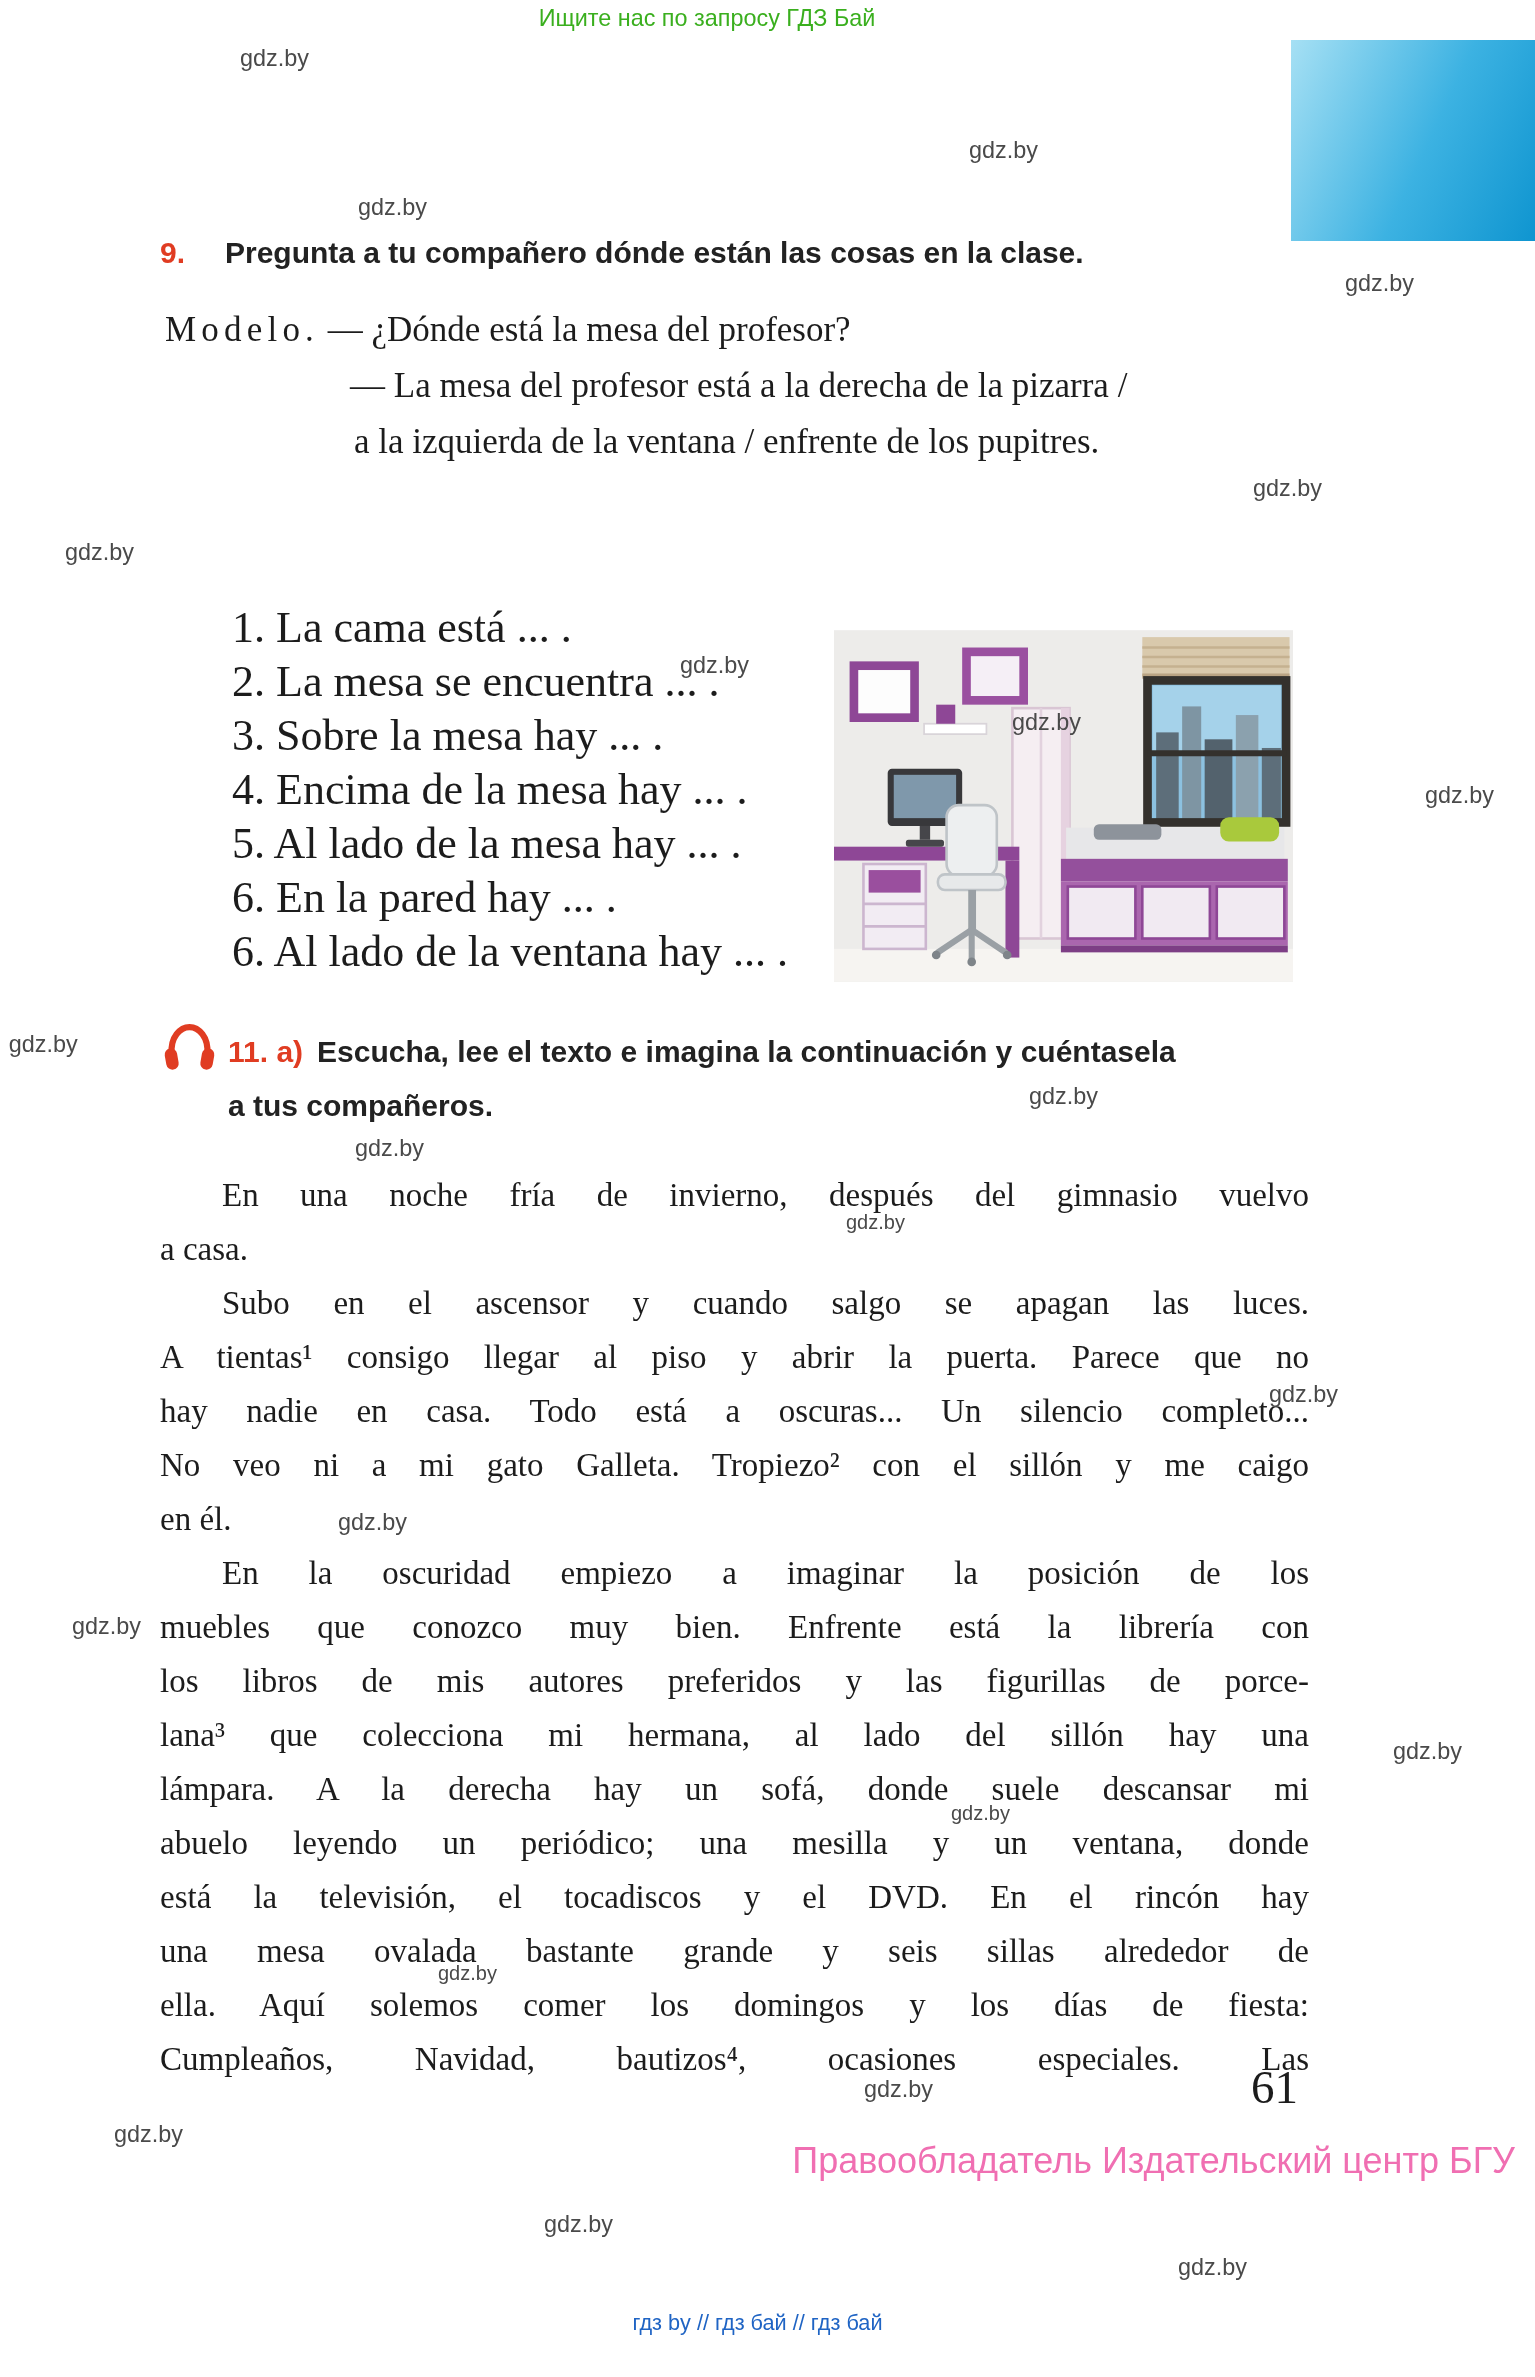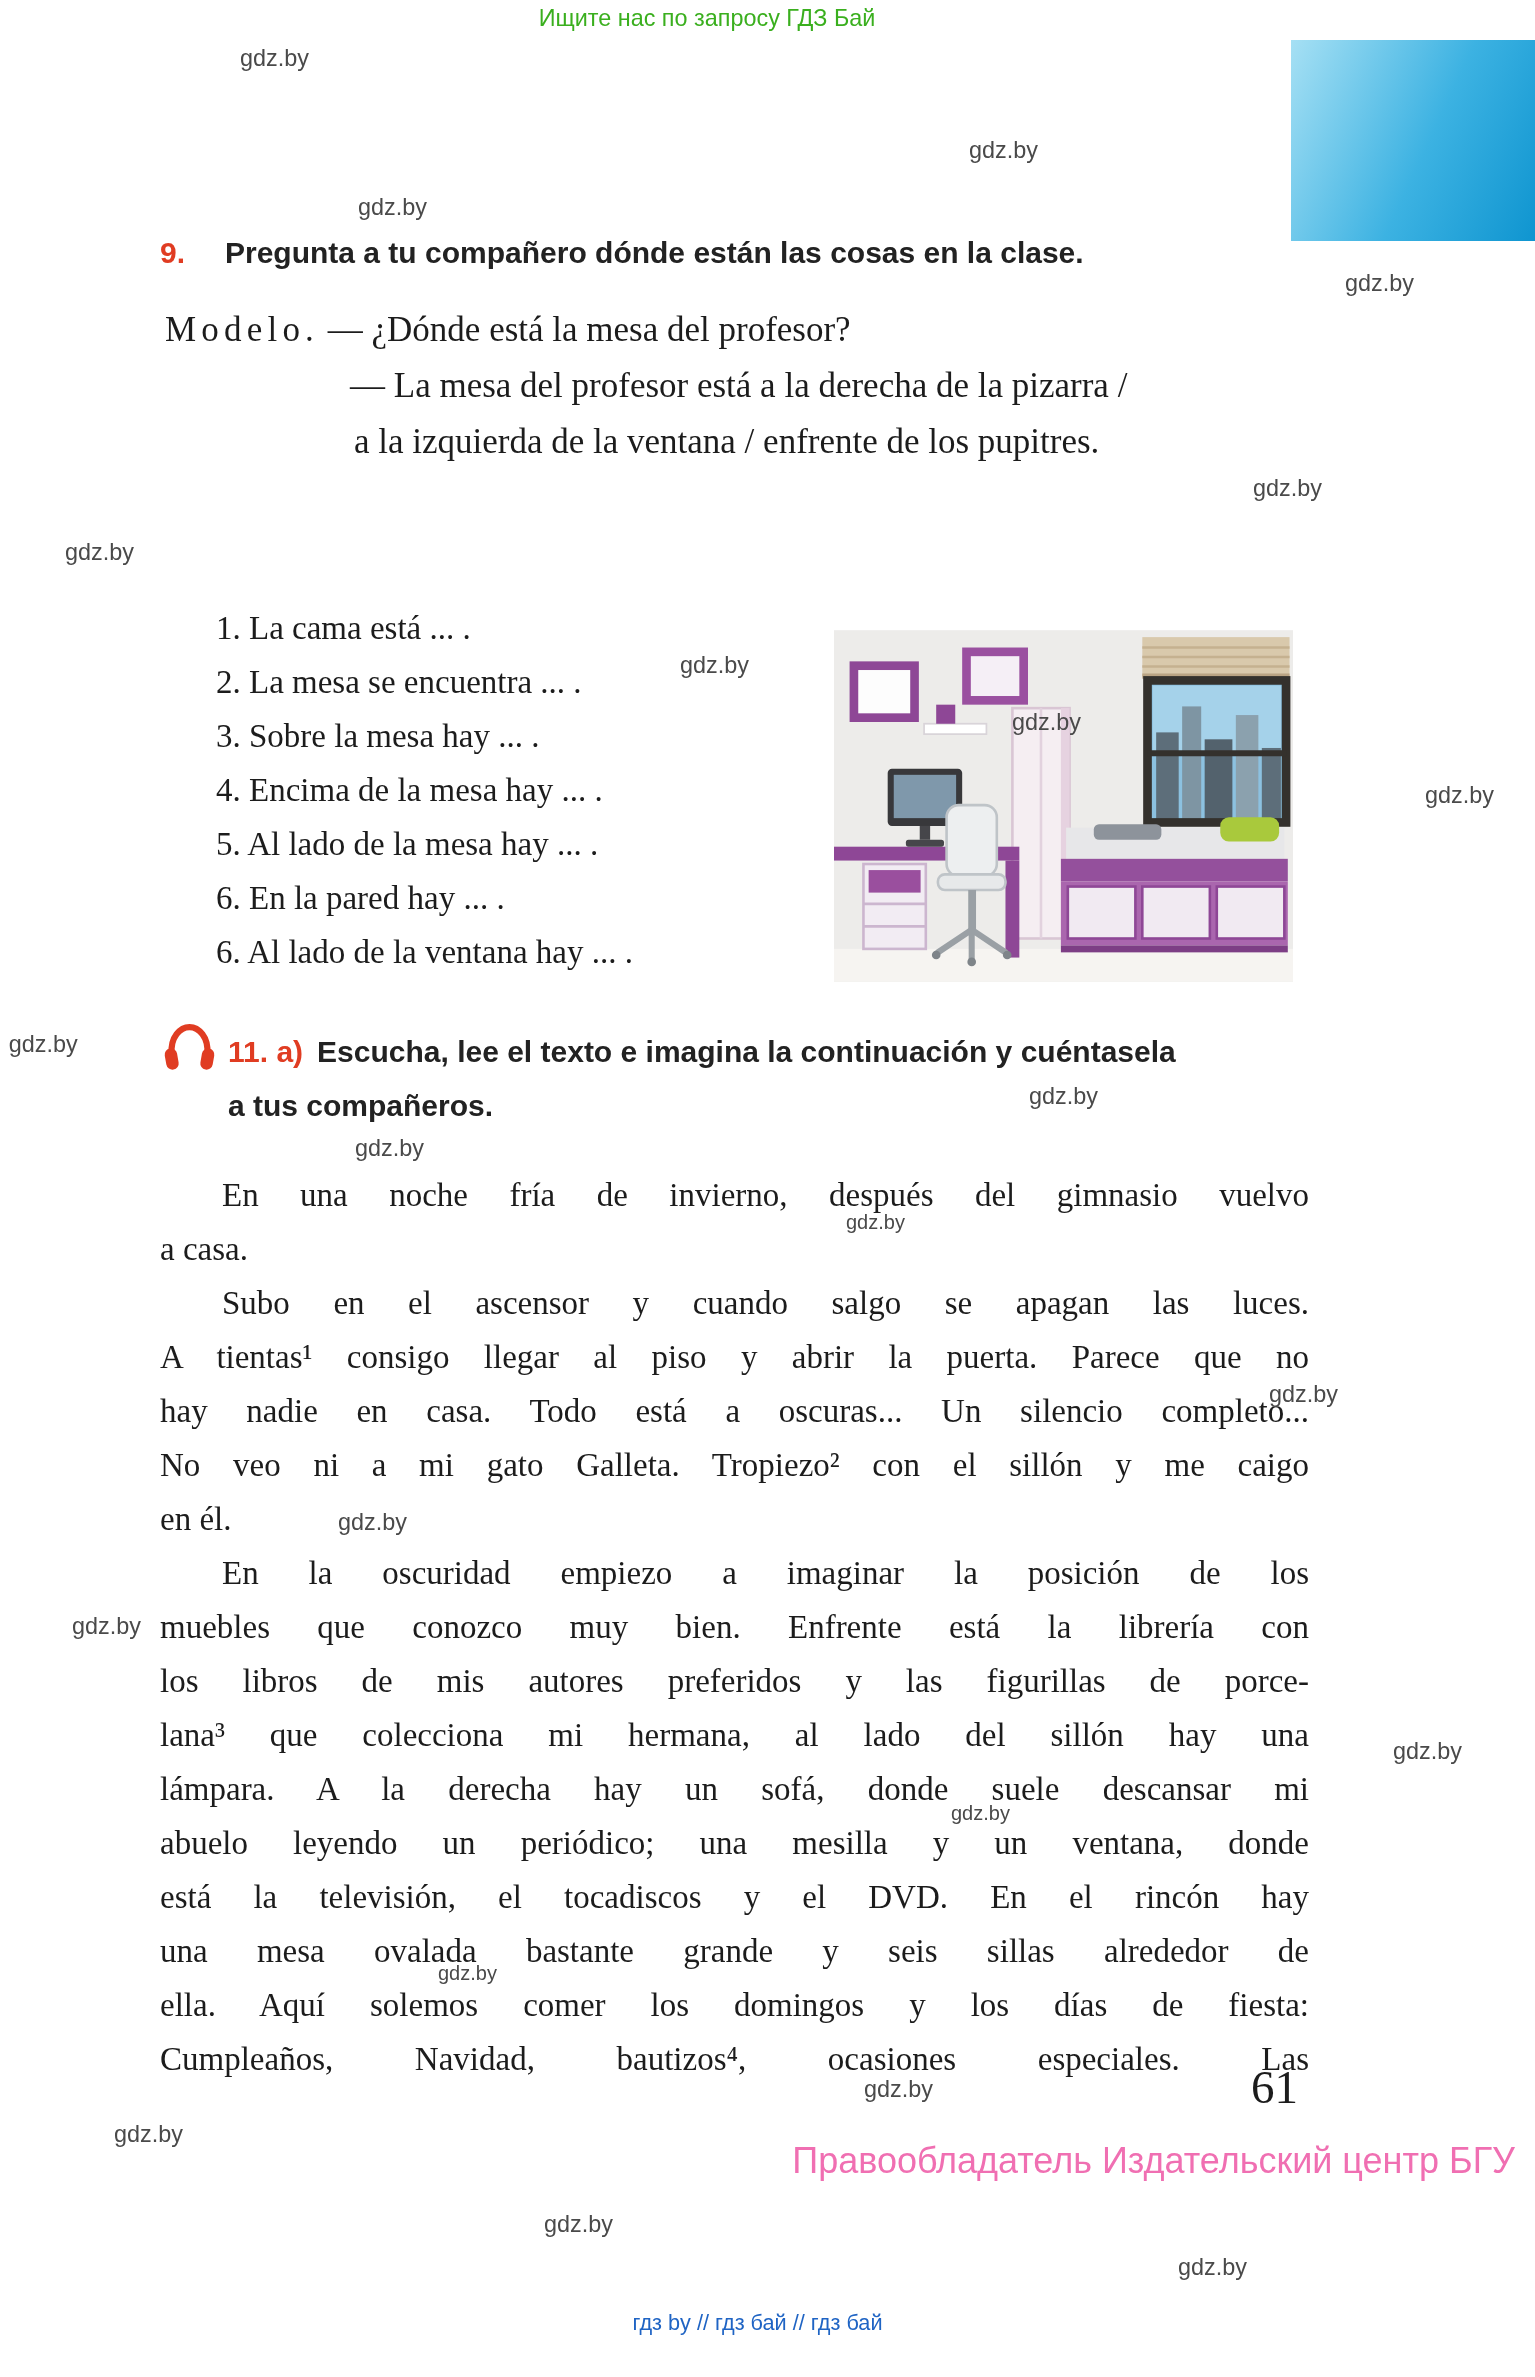--- a/index.html
+++ b/index.html
@@ -39,22 +39,22 @@
   #ex10 { top: 506px; }
   .ex-num { color: var(--accent_red, #e03c22); display: inline-block; width: 65px; }
   .modelo {
     position: absolute; left: 165px; top: 302px;
     font-size: 35px; line-height: 56px; white-space: nowrap;
   }
   .modelo-label { letter-spacing: 5.2px; }
   .modelo-ans1 { margin-left: 185px; }
   .modelo-ans2 { margin-left: 189px; }
   .list {
-    position: absolute; left: 216px; top: 601px;
-    font-size: 33px; line-height: 54px;
+    position: absolute; left: 232px; top: 601px;
+    font-size: 44px; line-height: 54px;
   }
   .room { position: absolute; left: 834px; top: 630px; width: 459px; height: 352px; }
   .room svg { width: 100%; height: 100%; display: block; }
   .hp-icon { position: absolute; left: 161px; top: 1019px; width: 57px; height: 57px; }
   .ex11 {
     position: absolute; left: 228px; top: 1025px;
     font-family: "Liberation Sans", "DejaVu Sans", sans-serif;
     font-weight: bold; font-size: 30px; line-height: 54px; color: #222222;
     white-space: nowrap;
   }

